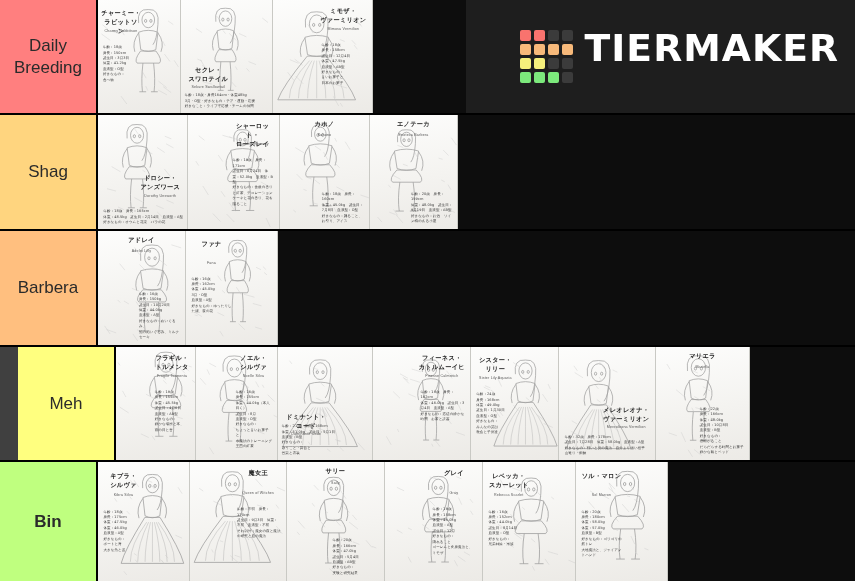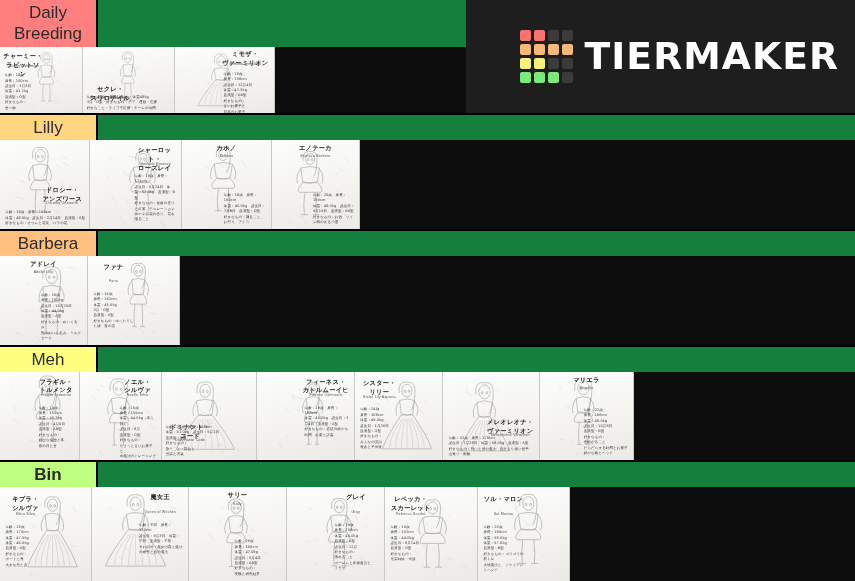--- a/index.html
+++ b/index.html
@@ -23,21 +23,21 @@
     left: 466px; top: 0;
     width: 389px; height: 115px;
     background: #1e1e1e;
     display: flex;
     align-items: center;
     justify-content: flex-end;
     padding-right: 18px;
     z-index: 5;
     border-bottom: 2px solid #000;
   }
-  .brand { display: flex; align-items: center; gap: 14px; }
+  .brand { display: flex; align-items: flex-start; gap: 14px; }
   .brand-grid {
     display: grid;
     grid-template-columns: repeat(4, 11px);
     grid-template-rows: repeat(4, 11px);
     gap: 3px;
   }
   .brand-grid i { display: block; width: 11px; height: 11px; border-radius: 2px; }
   .brand-name {
     color: #ffffff;
     font-size: 37px;
@@ -45,23 +45,22 @@
     letter-spacing: 1px;
     font-family: "DejaVu Sans", sans-serif;
     line-height: 1;
     transform: scaleX(1.02);
   }
   
   .tier-row {
     display: flex;
     width: 855px;
     border-bottom: 2px solid #000;
-    background: #15803d;
+    background: #404040;
     position: relative;
-    flex-direction: column;
   }
   .tier-row:last-child { border-bottom: none; }
   .tier-label {
     width: 98px;
     min-width: 98px;
     display: flex;
     align-items: center;
     justify-content: center;
     text-align: center;
     font-size: 17px;
@@ -324,21 +323,21 @@
 体重：47.5kg
 血液型：AB型
 好きなもの：
 甘いお菓子と
 日本のお菓子</div>
           </div>
           <div class="empty-space"></div>
         </div>
       </div>
       <div class="tier-row" style="height: 116px;">
-        <div class="tier-label" style="background: rgb(255, 213, 127);">Lilly</div>
+        <div class="tier-label" style="background: rgb(255, 213, 127);">Shag</div>
         <div class="tier-items">
           <div class="card pos-br" style="width: 90px;">
             <div class="card-inner">
               <svg class="sketch" viewBox="0 0 100 150" preserveAspectRatio="xMidYMid meet" xmlns="http://www.w3.org/2000/svg">
                 <ellipse cx="42.845654740929604" cy="26.64735519886017" rx="8.587558232545852" ry="10.472631990909576" fill="none" stroke="#8d8d8d" stroke-width="1"></ellipse>
                 <path d="M29.754864752292633 30.836407995224 Q27.13670675456524 10.938407212495804 42.845654740929604 12.50930201113224
         Q58.55460272729397 10.938407212495804 55.936444729566574 32.93093439340591
         Q54.365549930930136 53.87619837522507 49.12923393547535 60.15977756977082" fill="none" stroke="#8d8d8d" stroke-width="1"></path>
                 <ellipse cx="39.28495986402035" cy="27.904071037769317" rx="1.5" ry="2" fill="none" stroke="#6f6f6f" stroke-width=".8"></ellipse>
                 <ellipse cx="46.406349617838856" cy="27.904071037769317" rx="1.5" ry="2" fill="none" stroke="#6f6f6f" stroke-width=".8"></ellipse>
@@ -603,21 +602,21 @@
             <div class="card-stats">年齢：16歳
 身長：162cm
 体重：45.0kg
 3月・O型
 血液型：A型
 好きなもの：ゆったりした服、森の花</div>
           </div>
           <div class="empty-space"></div>
         </div>
       </div>
-      <div class="tier-row" style="height: 115px;">
+      <div class="tier-row" style="height: 115px; padding-left: 18px;">
         <div class="tier-label" style="background: rgb(255, 255, 127);">Meh</div>
         <div class="tier-items">
           <div class="card pos-tr" style="width: 80px;">
             <div class="card-inner">
               <svg class="sketch" viewBox="0 0 100 150" preserveAspectRatio="xMidYMid meet" xmlns="http://www.w3.org/2000/svg">
                 <ellipse cx="63.930010944604874" cy="22.169973850250244" rx="9.313309070840477" ry="11.357693988829851" fill="none" stroke="#8d8d8d" stroke-width="1"></ellipse>
                 <path d="M49.73289345856756 26.713051445782185 Q46.8934699613601 5.133432867005467 63.930010944604874 6.837086965329943
         Q80.96655192784965 5.133432867005467 78.12712843064219 28.984590243548155
         Q76.42347433231771 51.69997822120786 70.74462733790278 58.51459461450577" fill="none" stroke="#8d8d8d" stroke-width="1"></path>
                 <ellipse cx="60.06839498840272" cy="23.532897128909827" rx="1.5" ry="2" fill="none" stroke="#6f6f6f" stroke-width=".8"></ellipse>

